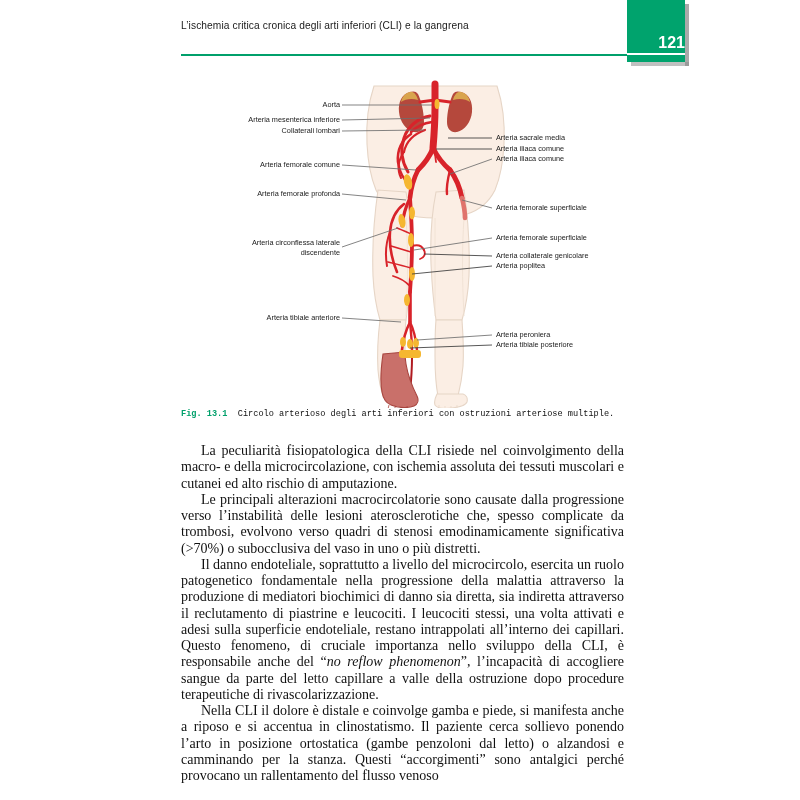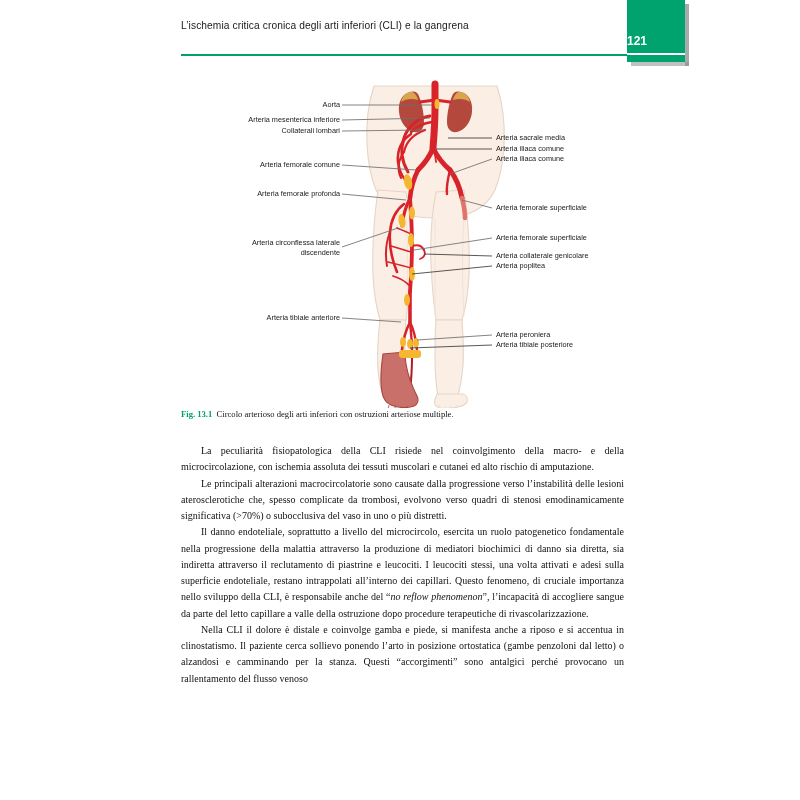--- a/index.html
+++ b/index.html
@@ -65,23 +65,23 @@
     width: 58px;
     height: 4px;
     background: #8d8d8d;
     opacity: .55;
   }
   #page-number {
     position: absolute;
     left: 627px;
     top: 34px;
     width: 58px;
-    text-align: left;
+    text-align: right;
     font-family: "Liberation Sans", sans-serif;
-    font-size: 12px;
+    font-size: 16px;
     font-weight: bold;
     color: #ffffff;
   }
   #page-number-underline {
     position: absolute;
     left: 627px;
     top: 53px;
     width: 58px;
     height: 2px;
     background: #ffffff;
@@ -95,42 +95,42 @@
     width: 450px;
     height: 330px;
   }
   #figure-svg { display: block; }
 
   #figure-caption {
     position: absolute;
     left: 181px;
     top: 409px;
     width: 450px;
-    font-family: Liberation Serif, serif;
+    font-family: Liberation Mono, monospace;
     font-size: 8.6px;
     color: #111;
     line-height: 1.3;
   }
   #figure-caption .fig-label {
     color: #00a06b;
     font-weight: bold;
   }
 
   
   #body-text {
     position: absolute;
     left: 181px;
     top: 443px;
     width: 443px;
   }
   #body-text p {
     margin: 0;
     text-align: justify;
     text-indent: 20px;
-    font-size: 10px;
+    font-size: 14px;
     line-height: 16.25px;
     font-family: "Liberation Serif", serif;
     -webkit-hyphens: manual;
     hyphens: manual;
   }
   #body-text p .ital { font-style: italic; }
 </style>
 </head>
 <body>
 

